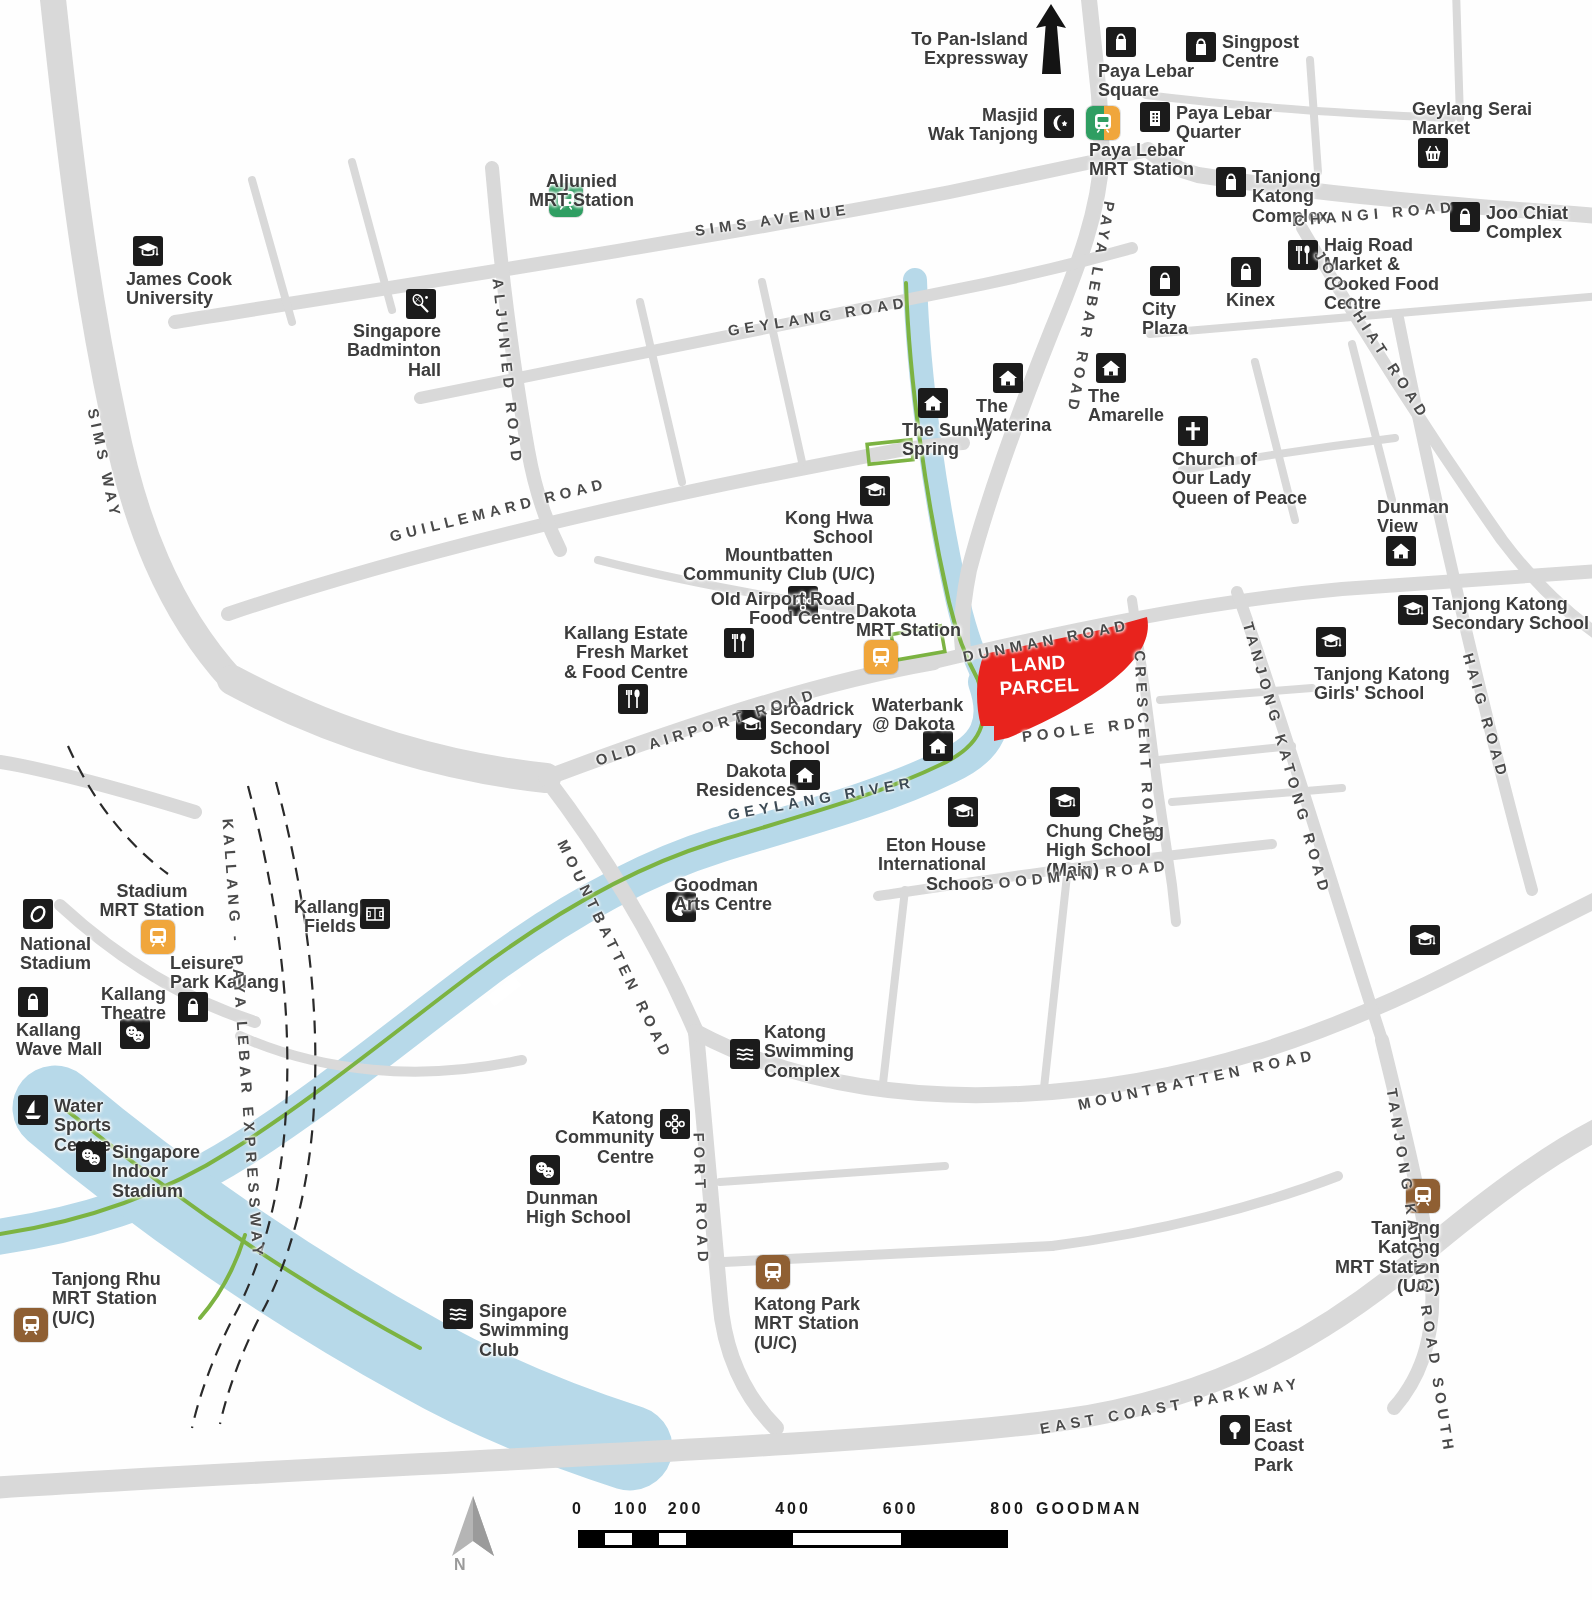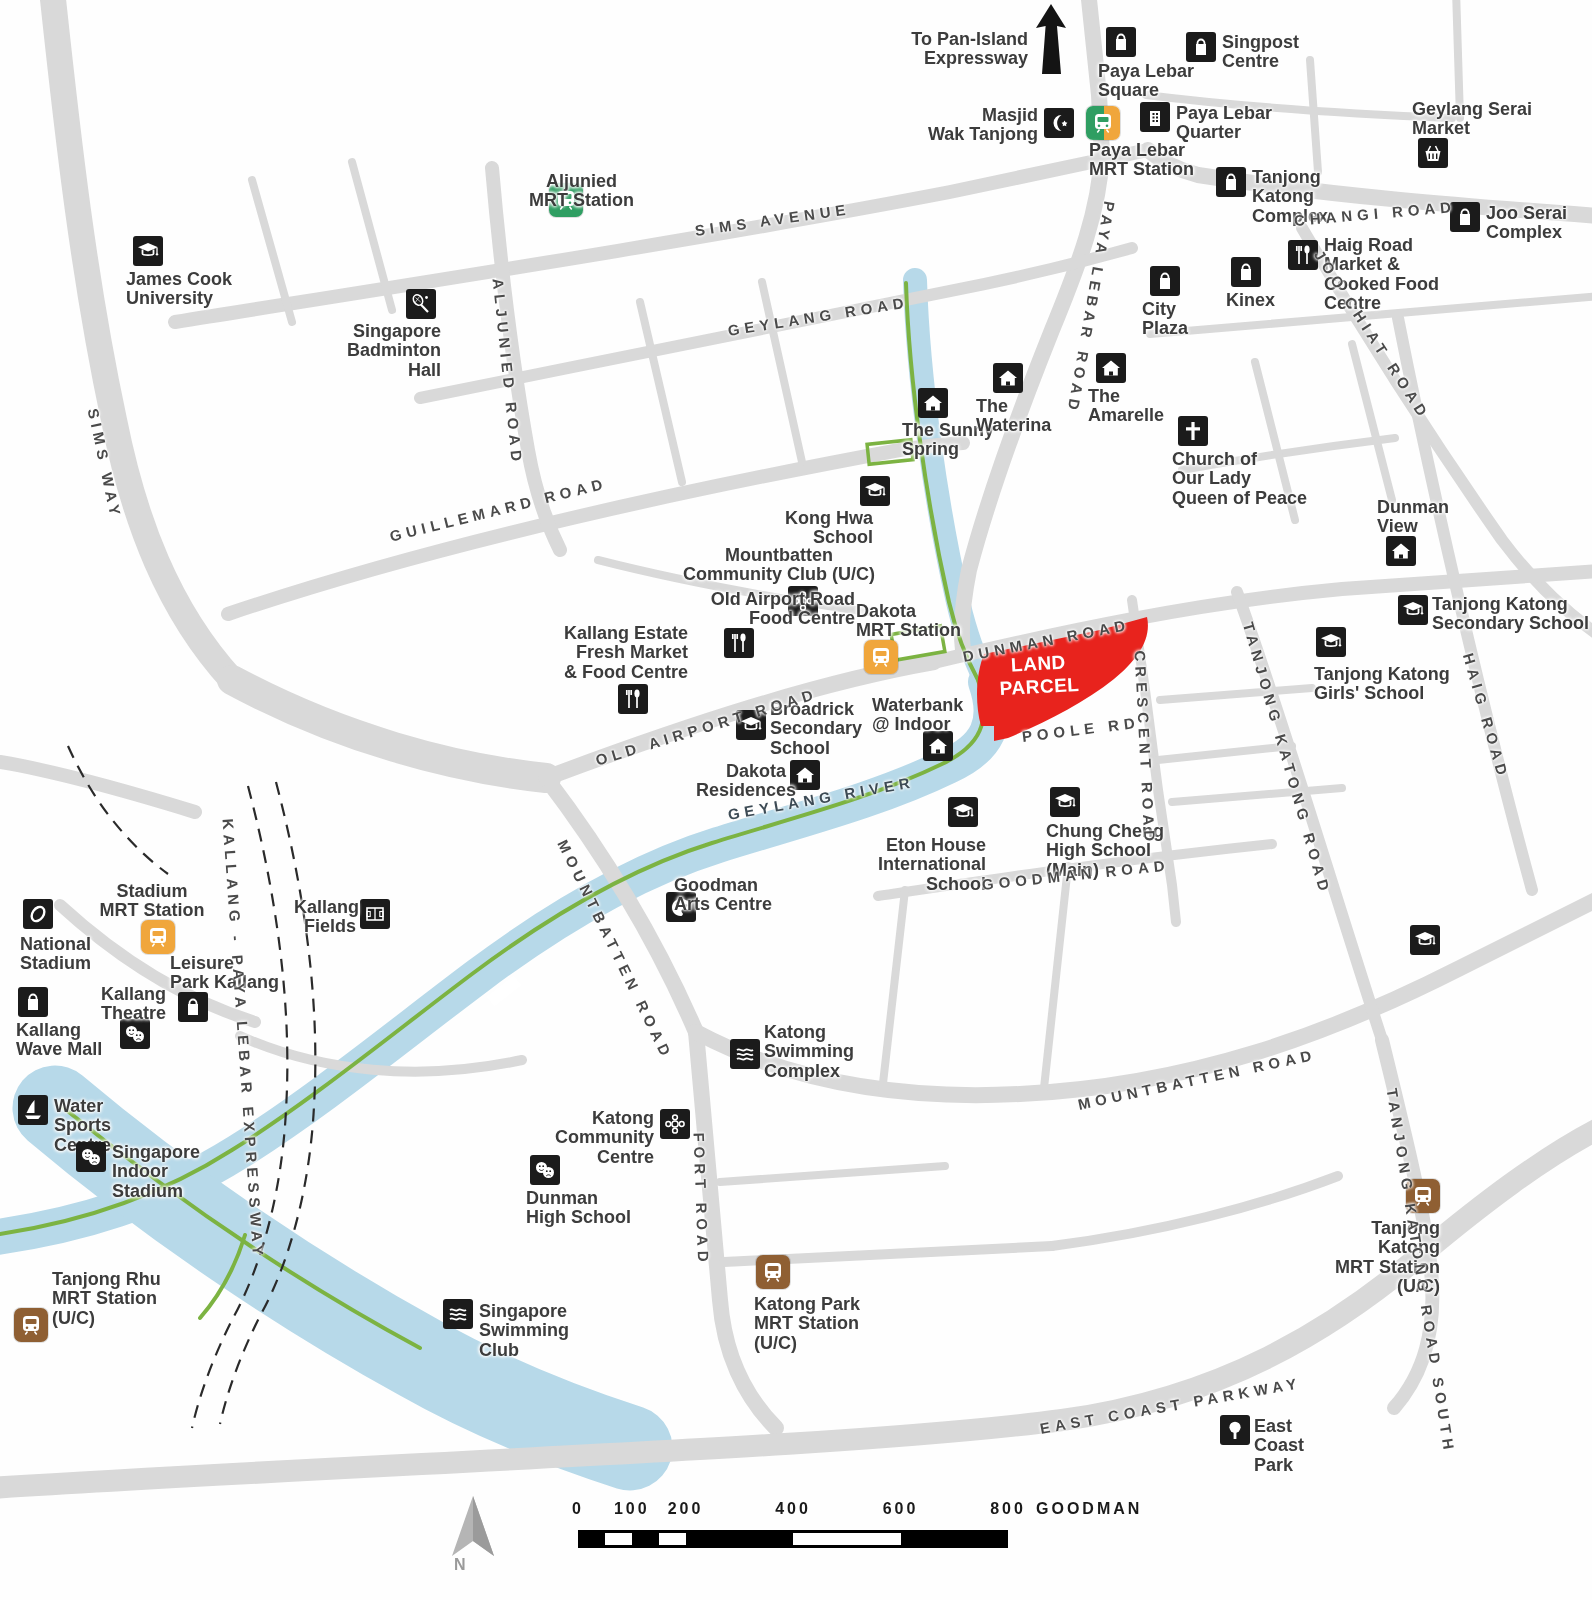--- a/index.html
+++ b/index.html
@@ -195,21 +195,21 @@
         <div class="plabel" style="left: 1252px; top: 168px; width: 125px; text-align: left;">Tanjong Katong
 Complex</div>
       </div>
       <div class="poi">
         <div class="picon" style="left: 1450px; top: 202px;">
           <svg width="30" height="30" viewBox="0 0 30 30">
             <path d="M10 12h10v11H10z" fill="#fff"></path>
             <path d="M11.5 13v-2a3.5 3.5 0 0 1 7 0v2" fill="none" stroke="#fff" stroke-width="1.8"></path>
           </svg>
         </div>
-        <div class="plabel" style="left: 1486px; top: 204px; width: 95px; text-align: left;">Joo Serai
+        <div class="plabel" style="left: 1486px; top: 204px; width: 95px; text-align: left;">Joo Chiat
 Complex</div>
       </div>
       <div class="poi">
         <div class="picon" style="left: 1288px; top: 240px;">
           <svg width="30" height="30" viewBox="0 0 30 30">
             <path d="M11 6v7 M8.8 6v5 M13.2 6v5 M11 11v13" stroke="#fff" stroke-width="1.7" fill="none"></path>
             <ellipse cx="19" cy="9.5" rx="2.6" ry="4" fill="#fff"></ellipse>
             <path d="M19 12v12" stroke="#fff" stroke-width="1.7"></path>
           </svg>
         </div>
@@ -387,21 +387,21 @@
 MRT Station</div>
       </div>
       <div class="poi">
         <div class="picon" style="left: 923px; top: 731px;">
           <svg width="30" height="30" viewBox="0 0 30 30">
             <path d="M15 7.5L24 15h-2.2v7.5H8.2V15H6z" fill="#fff"></path>
             <path d="M13 22.5v-4h4v4z" fill="#1b1b1b"></path>
           </svg>
         </div>
         <div class="plabel" style="left: 872px; top: 696px; width: 100px; text-align: left;">Waterbank
-@ Indoor</div>
+@ Dakota</div>
       </div>
       <div class="poi">
         <div class="picon" style="left: 736px; top: 710px;">
           <svg width="30" height="30" viewBox="0 0 30 30">
             <path d="M15 7l10 4.2-10 4.2L5 11.2z" fill="#fff"></path>
             <path d="M9.5 13.5v4.2c0 1.8 11 1.8 11 0v-4.2" fill="none" stroke="#fff" stroke-width="1.8"></path>
             <path d="M24 12v5" stroke="#fff" stroke-width="1.3"></path>
             <circle cx="24" cy="18.3" r="1.2" fill="#fff"></circle>
           </svg>
         </div>

